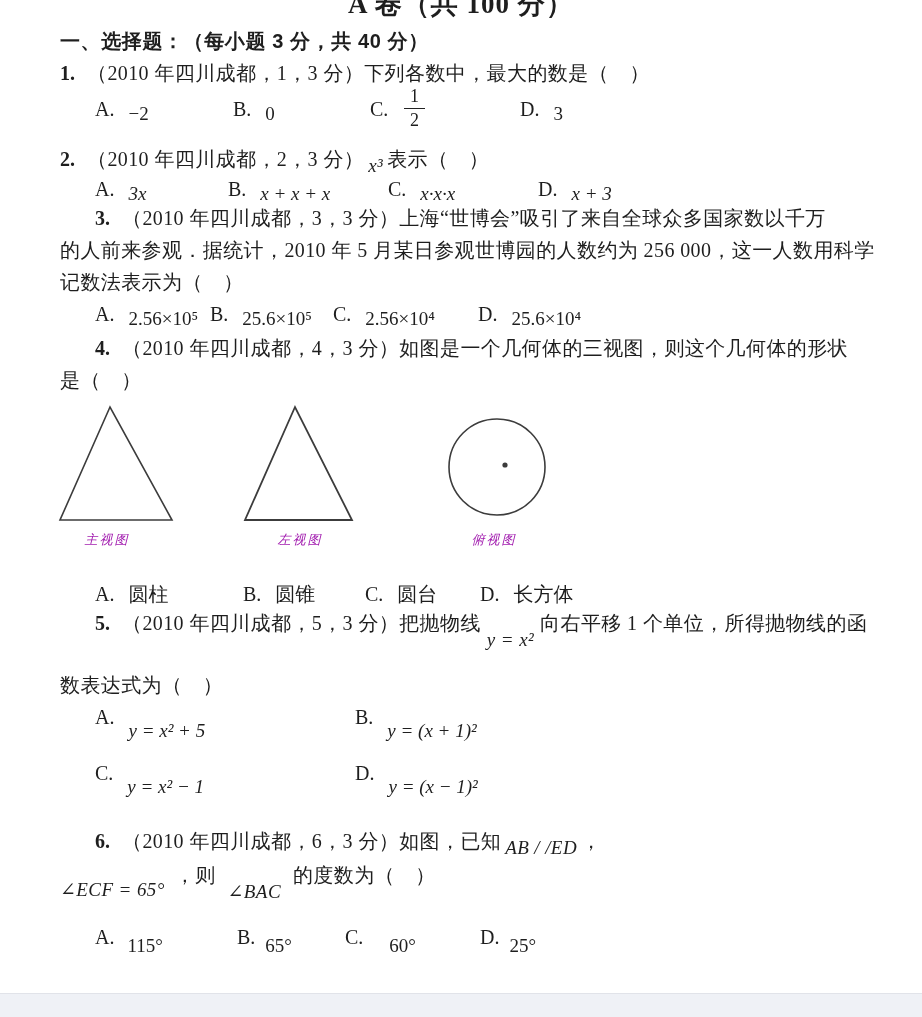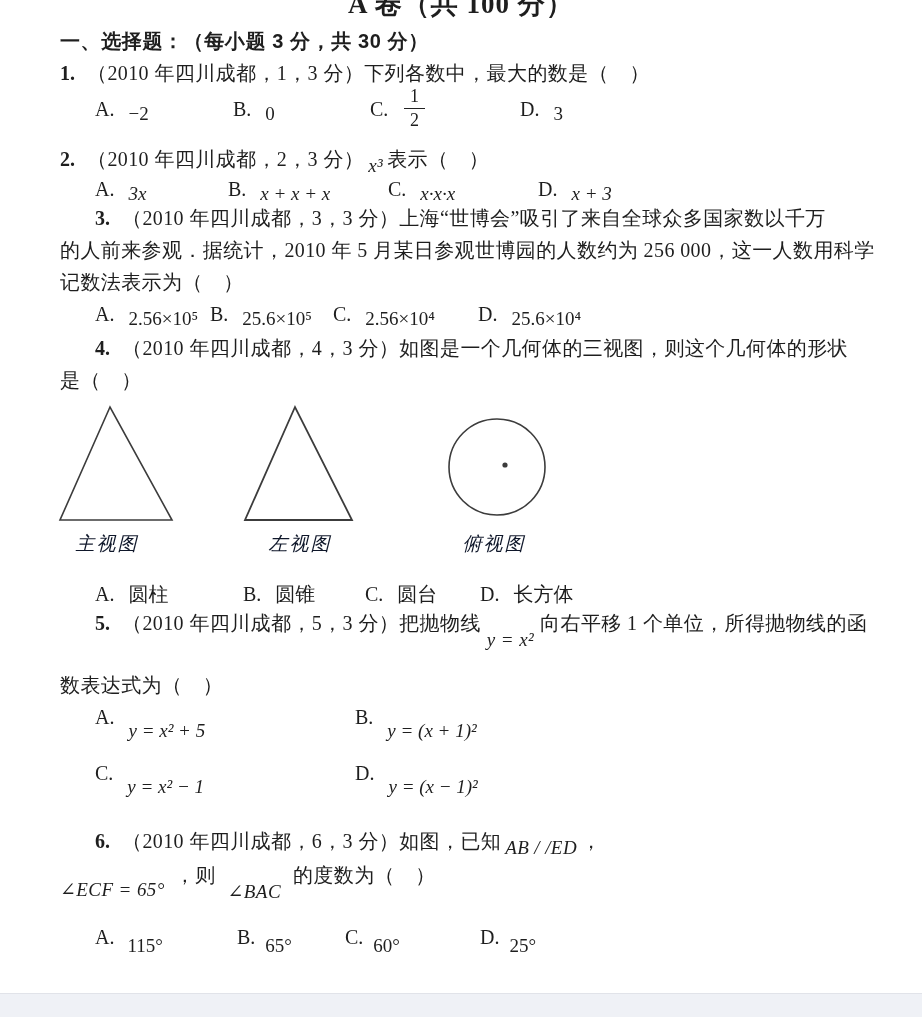--- a/index.html
+++ b/index.html
@@ -23,36 +23,36 @@
   .math{font-style:italic;}
   .roman{font-style:normal;}
   .low6{position:relative;top:6px;font-size:19px;margin:0 4px;}
   .low13{position:relative;top:13px;font-size:19px;}
   .low16{position:relative;top:16px;font-size:19px;margin:0 6px;}
   .frac{position:absolute;text-align:center;font-size:18px;line-height:1.15;letter-spacing:0;}
   .frac .fnum{display:block;border-bottom:1.5px solid #222;padding:0 6px 1px;}
   .frac .fden{display:block;padding-top:1px;}
   .fig-label{
     position:absolute;top:531px;transform:translateX(-50%);
-    font-size:19px;font-style:italic;letter-spacing:2px;color:#0f172a;
+    font-size:13px;font-style:italic;letter-spacing:2px;color:#a21caf;
   }
   .figures-svg{position:absolute;left:0;top:395px;}
   .footer-bar{
     position:absolute;left:0;right:0;top:993px;height:24px;
     background:#eff1f6;border-top:1px solid #e1e3e9;
   }
 </style>
 </head>
 <body>
 
 <div class="page">
 
   <div class="doc-title">A 卷（共 100 分）</div>
 
-  <div class="section-head">一、选择题：（每小题 3 分，共 30 分）</div>
+  <div class="section-head">一、选择题：（每小题 3 分，共 40 分）</div>
 
   <div class="line" style="left:60px;top:60px">
     <span class="qnum">1.</span><span>（2010 年四川成都，1，3 分）下列各数中，最大的数是（　）</span>
   </div>
   <span class="line" style="left:95px;top:96px">
     <span class="opt-label">A.</span><span class="opt-val roman">−2</span>
   </span>
   <span class="line" style="left:233px;top:96px">
     <span class="opt-label">B.</span><span class="opt-val roman">0</span>
   </span>
@@ -152,21 +152,21 @@
   <div class="line" style="left:60px;top:862px">
     <span class="math" style="position:relative;top:14px;font-size:19px">∠ECF = 65°</span><span style="margin-left:10px">，则</span><span class="math low16" style="margin-left:12px">∠BAC</span><span style="margin-left:6px">的度数为（　）</span>
   </div>
   <span class="line" style="left:95px;top:924px">
     <span class="opt-label">A.</span><span class="opt-val roman" style="top:8px;margin-left:13px">115°</span>
   </span>
   <span class="line" style="left:237px;top:924px">
     <span class="opt-label">B.</span><span class="opt-val roman" style="top:8px;margin-left:10px">65°</span>
   </span>
   <span class="line" style="left:345px;top:924px">
-    <span class="opt-label">C.</span><span class="opt-val roman" style="top:8px;margin-left:10px">60°</span>
+    <span class="opt-label">C.</span><span class="opt-val roman" style="top:8px;margin-left:26px">60°</span>
   </span>
   <span class="line" style="left:480px;top:924px">
     <span class="opt-label">D.</span><span class="opt-val roman" style="top:8px;margin-left:10px">25°</span>
   </span>
 
   <div class="footer-bar"></div>
 
 </div>
 
 </body></html>

